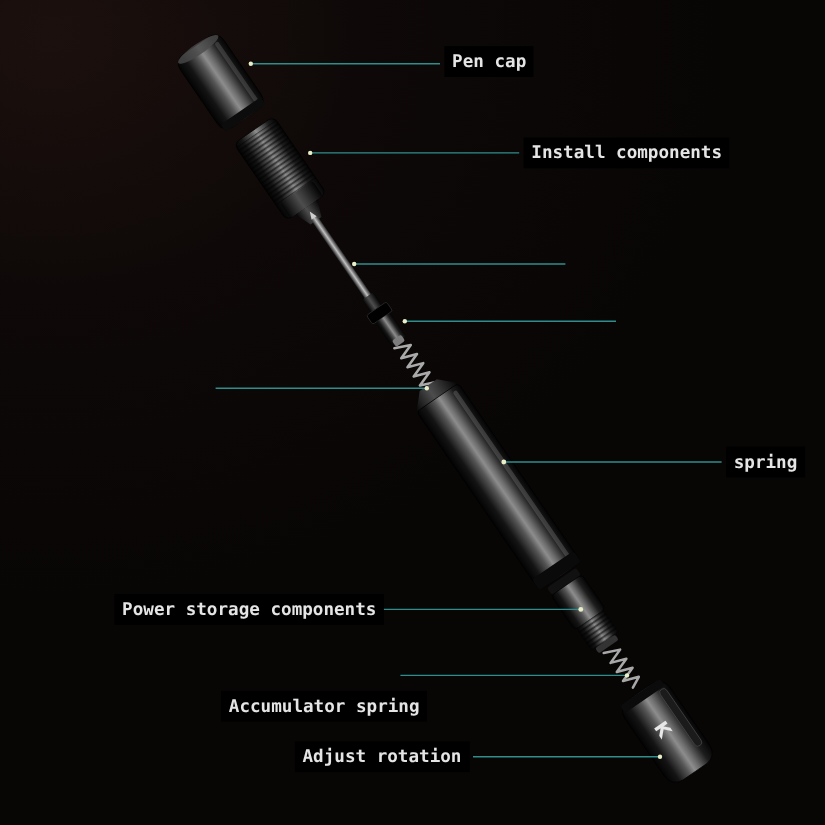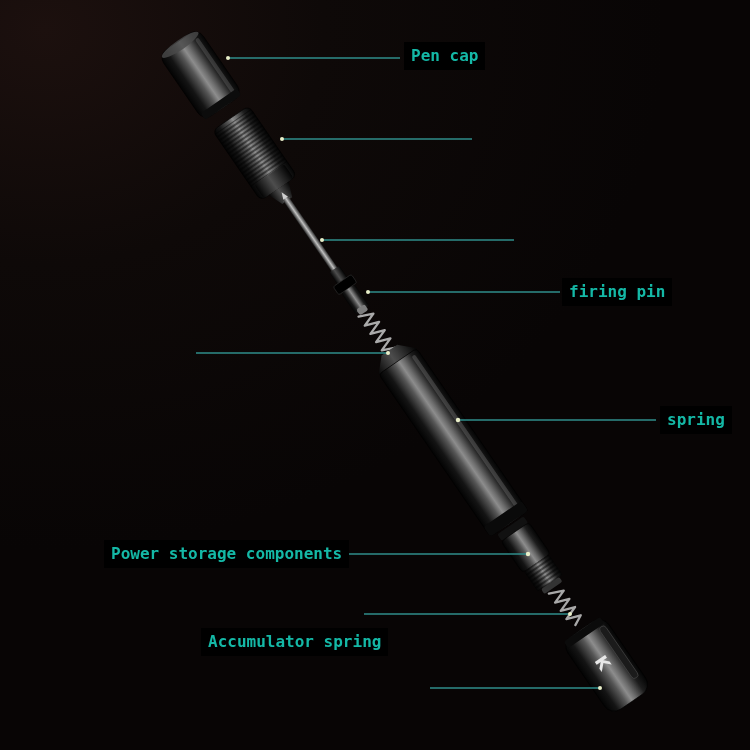--- a/index.html
+++ b/index.html
@@ -8,21 +8,21 @@
     width:750px;height:750px;
     overflow:hidden;
     background:
       radial-gradient(620px 520px at 6% 4%, #1c100e 0%, #0e0908 45%, #080505 100%);
     font-family:"DejaVu Sans Mono", monospace;
   }
   .stage svg{position:absolute;left:0;top:0;}
   .label{
     position:absolute;
     font:700 16px/20px "DejaVu Sans Mono", monospace;
-    color:#14b8a6;
+    color:#e5e5e5;
     background:#000000;
     padding:4px 7px;
     white-space:nowrap;
     letter-spacing:0;
   }
   
   .lbl-pen-cap{left:404px;top:42px;}
   .lbl-install{left:476px;top:125px;}
   .lbl-tungsten{left:516px;top:226px;}
   .lbl-firing-pin{left:562px;top:278px;}
@@ -143,17 +143,18 @@
       <circle cx="368" cy="292" r="2"></circle>
       <circle cx="388" cy="353" r="2"></circle>
       <circle cx="458" cy="420" r="2.2"></circle>
       <circle cx="528" cy="554" r="2.2"></circle>
       <circle cx="570" cy="614" r="2"></circle>
       <circle cx="600" cy="688" r="2"></circle>
     </g>
   </svg>
 
   <div class="label lbl-pen-cap">Pen cap</div>
-  <div class="label lbl-firing-pin">firing pin</div>
+  <div class="label lbl-install">Install components</div>
   <div class="label lbl-casing">spring</div>
   <div class="label lbl-power">Power storage components</div>
   <div class="label lbl-accumulator">Accumulator spring</div>
+  <div class="label lbl-adjust">Adjust rotation</div>
 </div>
 
 </body></html>

